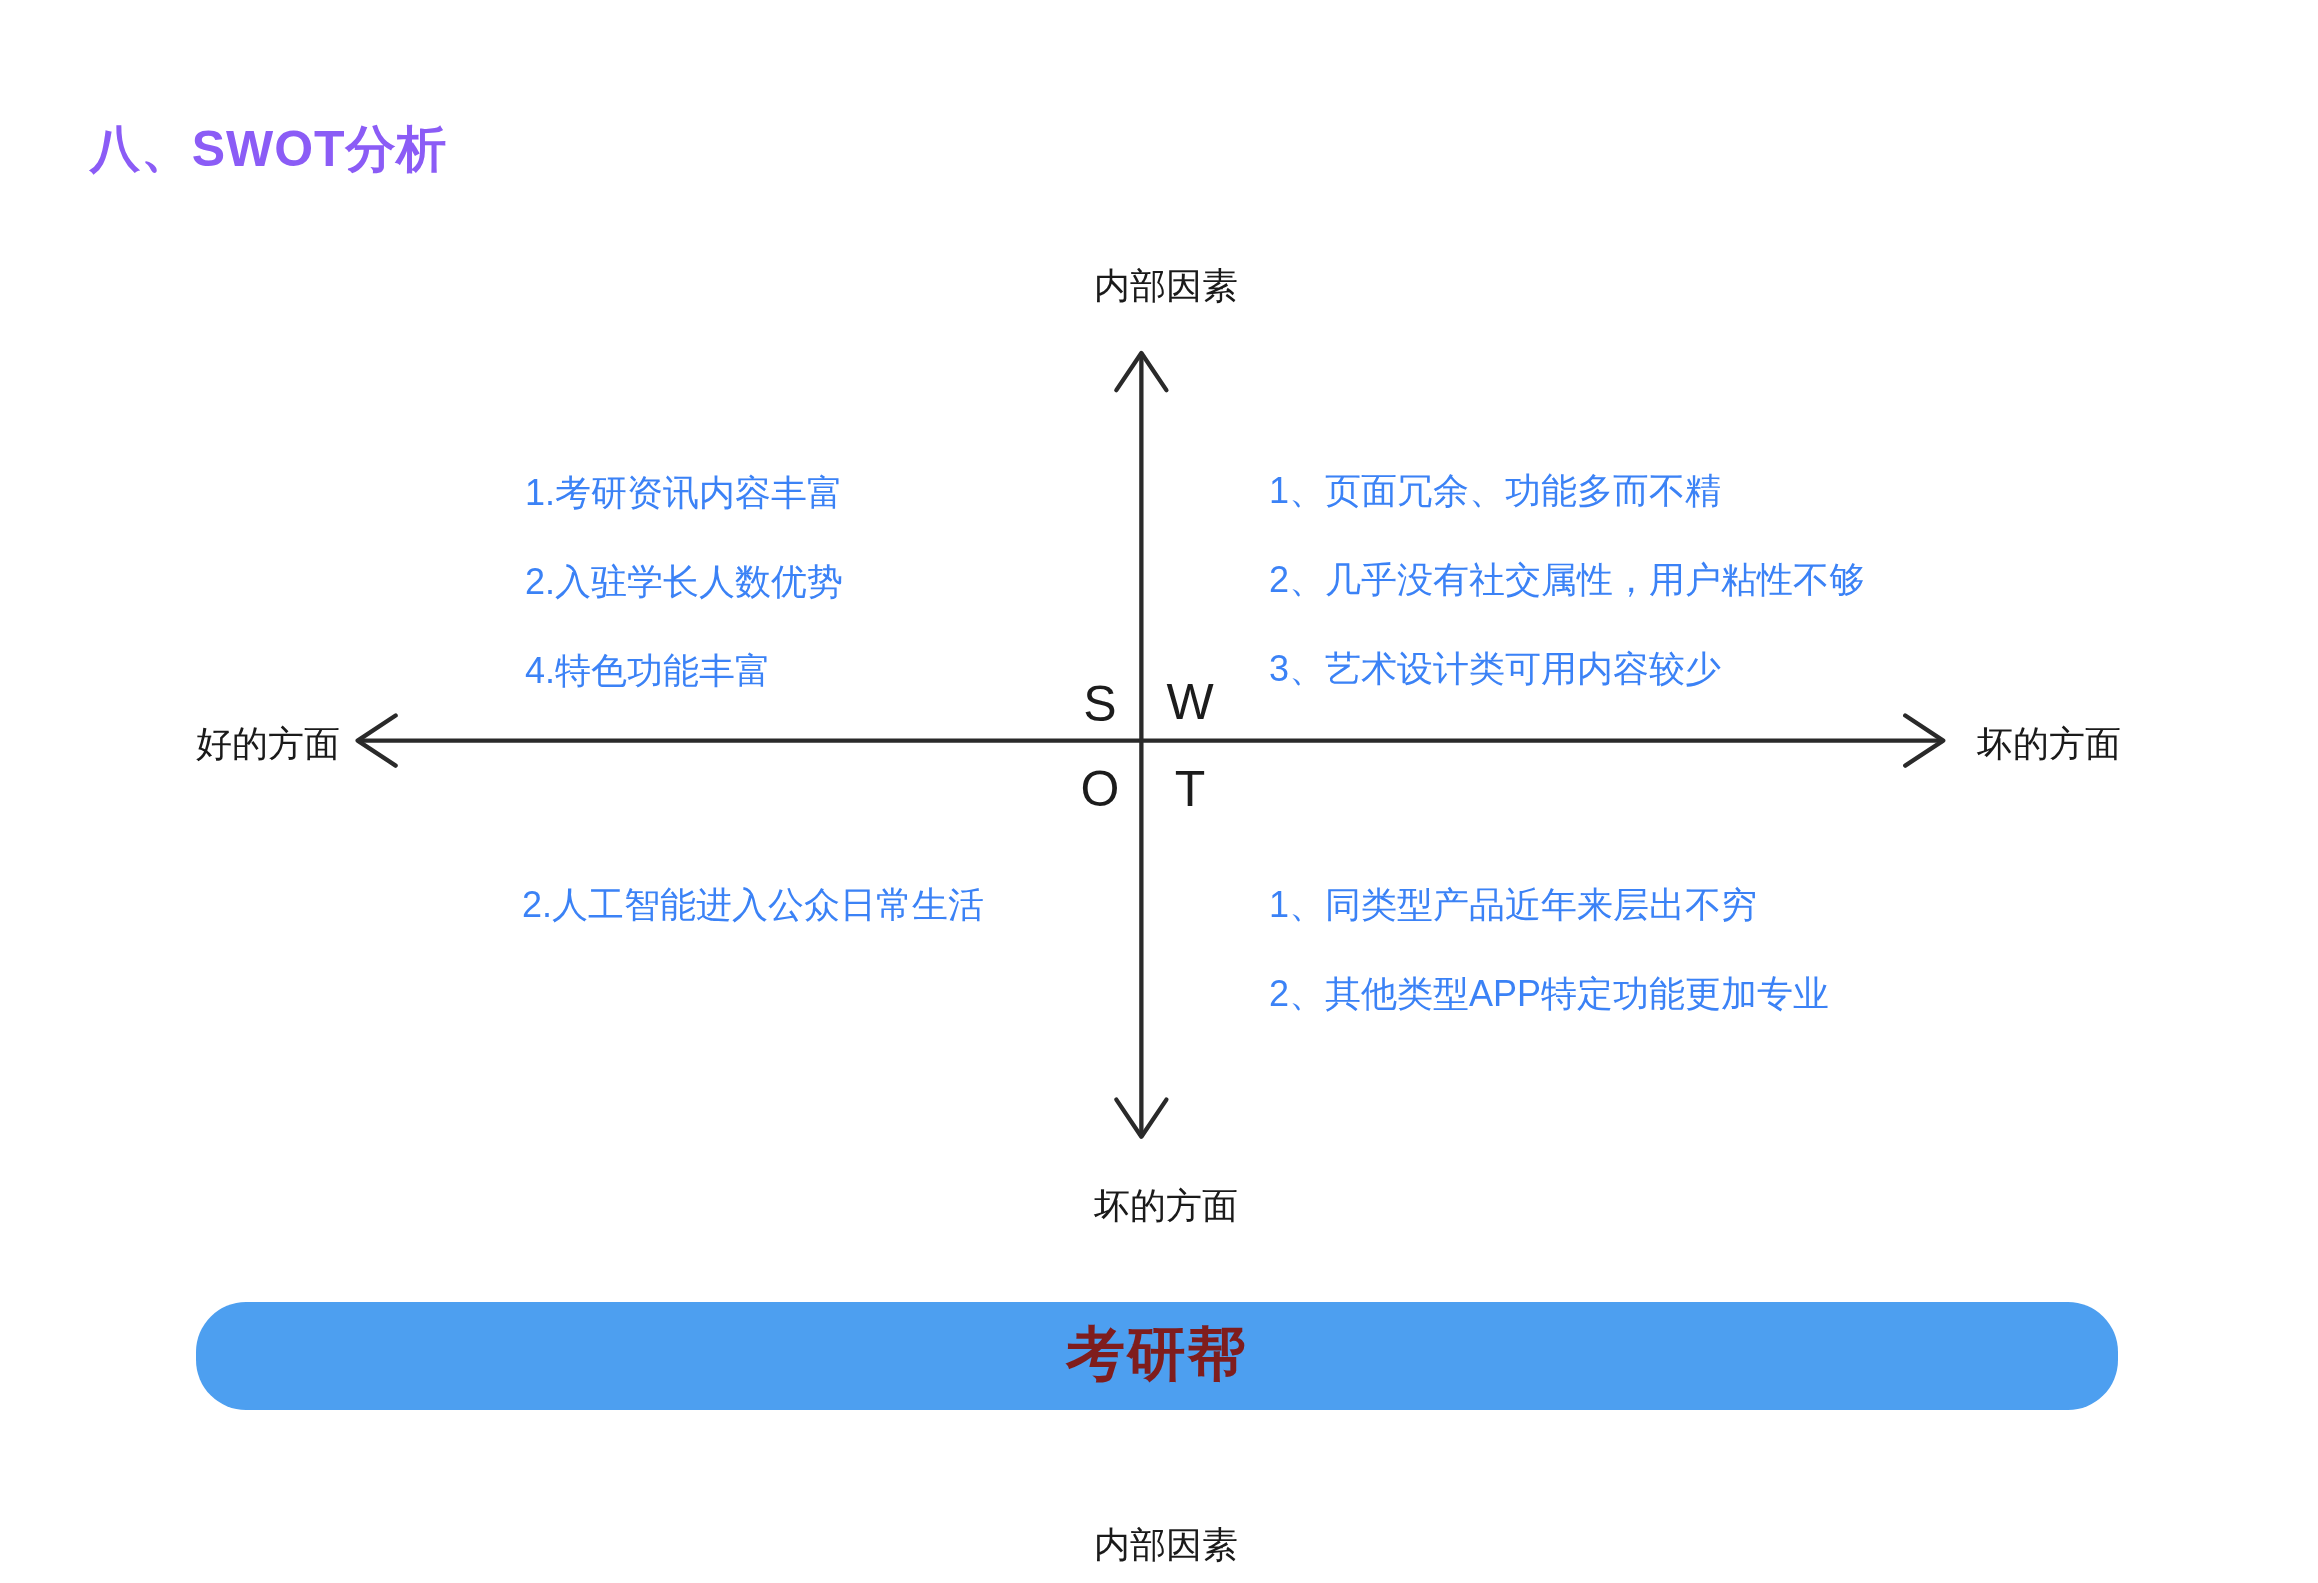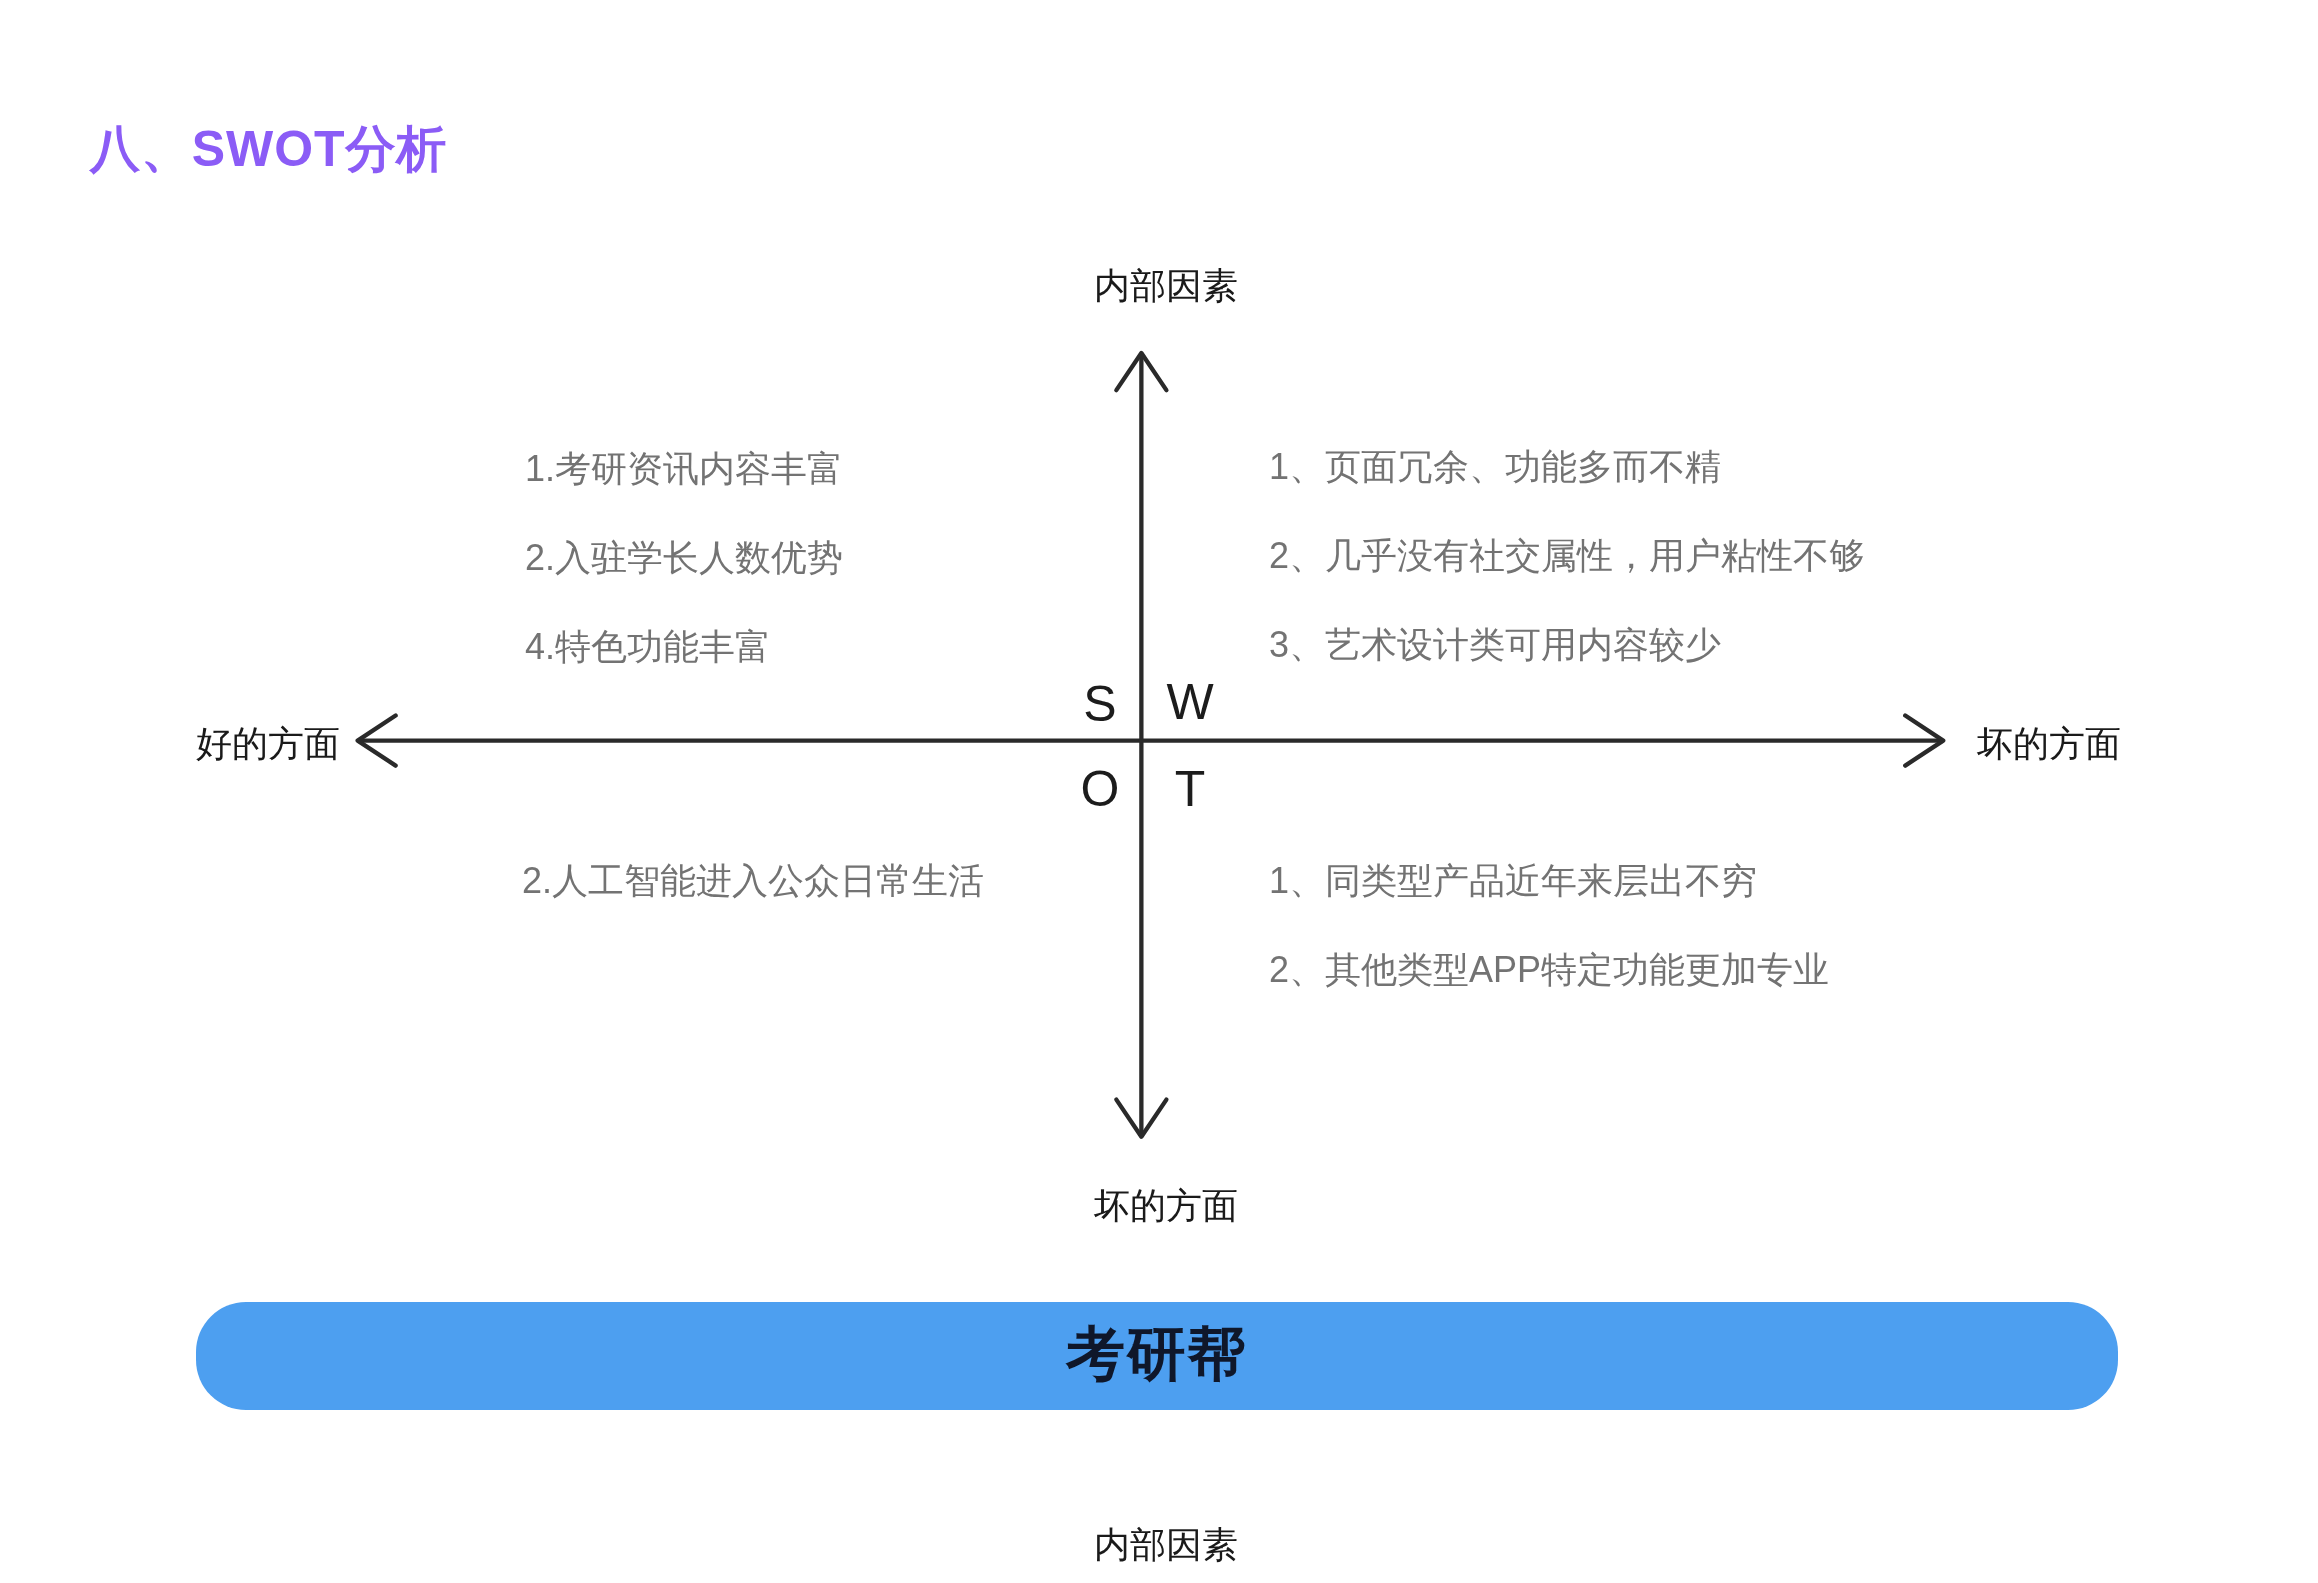--- a/index.html
+++ b/index.html
@@ -52,22 +52,23 @@
     color: #1c1c1c;
     transform: translate(-50%, -50%);
     white-space: nowrap;
   }
   .letter-s { left: 1100px; top: 704px; }
   .letter-w { left: 1190px; top: 702px; }
   .letter-o { left: 1100px; top: 789px; }
   .letter-t { left: 1190px; top: 789px; }
   .quad-list {
     font-size: 36px;
-    color: #737373;
+    color: #3b82f6;
     white-space: nowrap;
+    margin-top: 24px;
   }
   .quad-list .item {
     height: 41px;
     line-height: 41px;
     margin-bottom: 48px;
   }
   .strengths     { left: 525px;  top: 448px; }
   .weaknesses    { left: 1269px; top: 446px; }
   .opportunities { left: 522px;  top: 860px; }
   .threats       { left: 1269px; top: 860px; }
@@ -79,21 +80,21 @@
     border-radius: 50px;
     background: #4D9FF0;
   }
   .app-banner-label {
     width: 100%;
     height: 108px;
     line-height: 105px;
     text-align: center;
     font-size: 59px;
     font-weight: bold;
-    color: #0f172a;
+    color: #7f1d1d;
     letter-spacing: 1.7px;
   }
   .next-section-label {
     left: 1141px;
     top: 1545px;
     font-size: 36px;
     color: #1a1a1a;
     white-space: nowrap;
   }
 </style>

